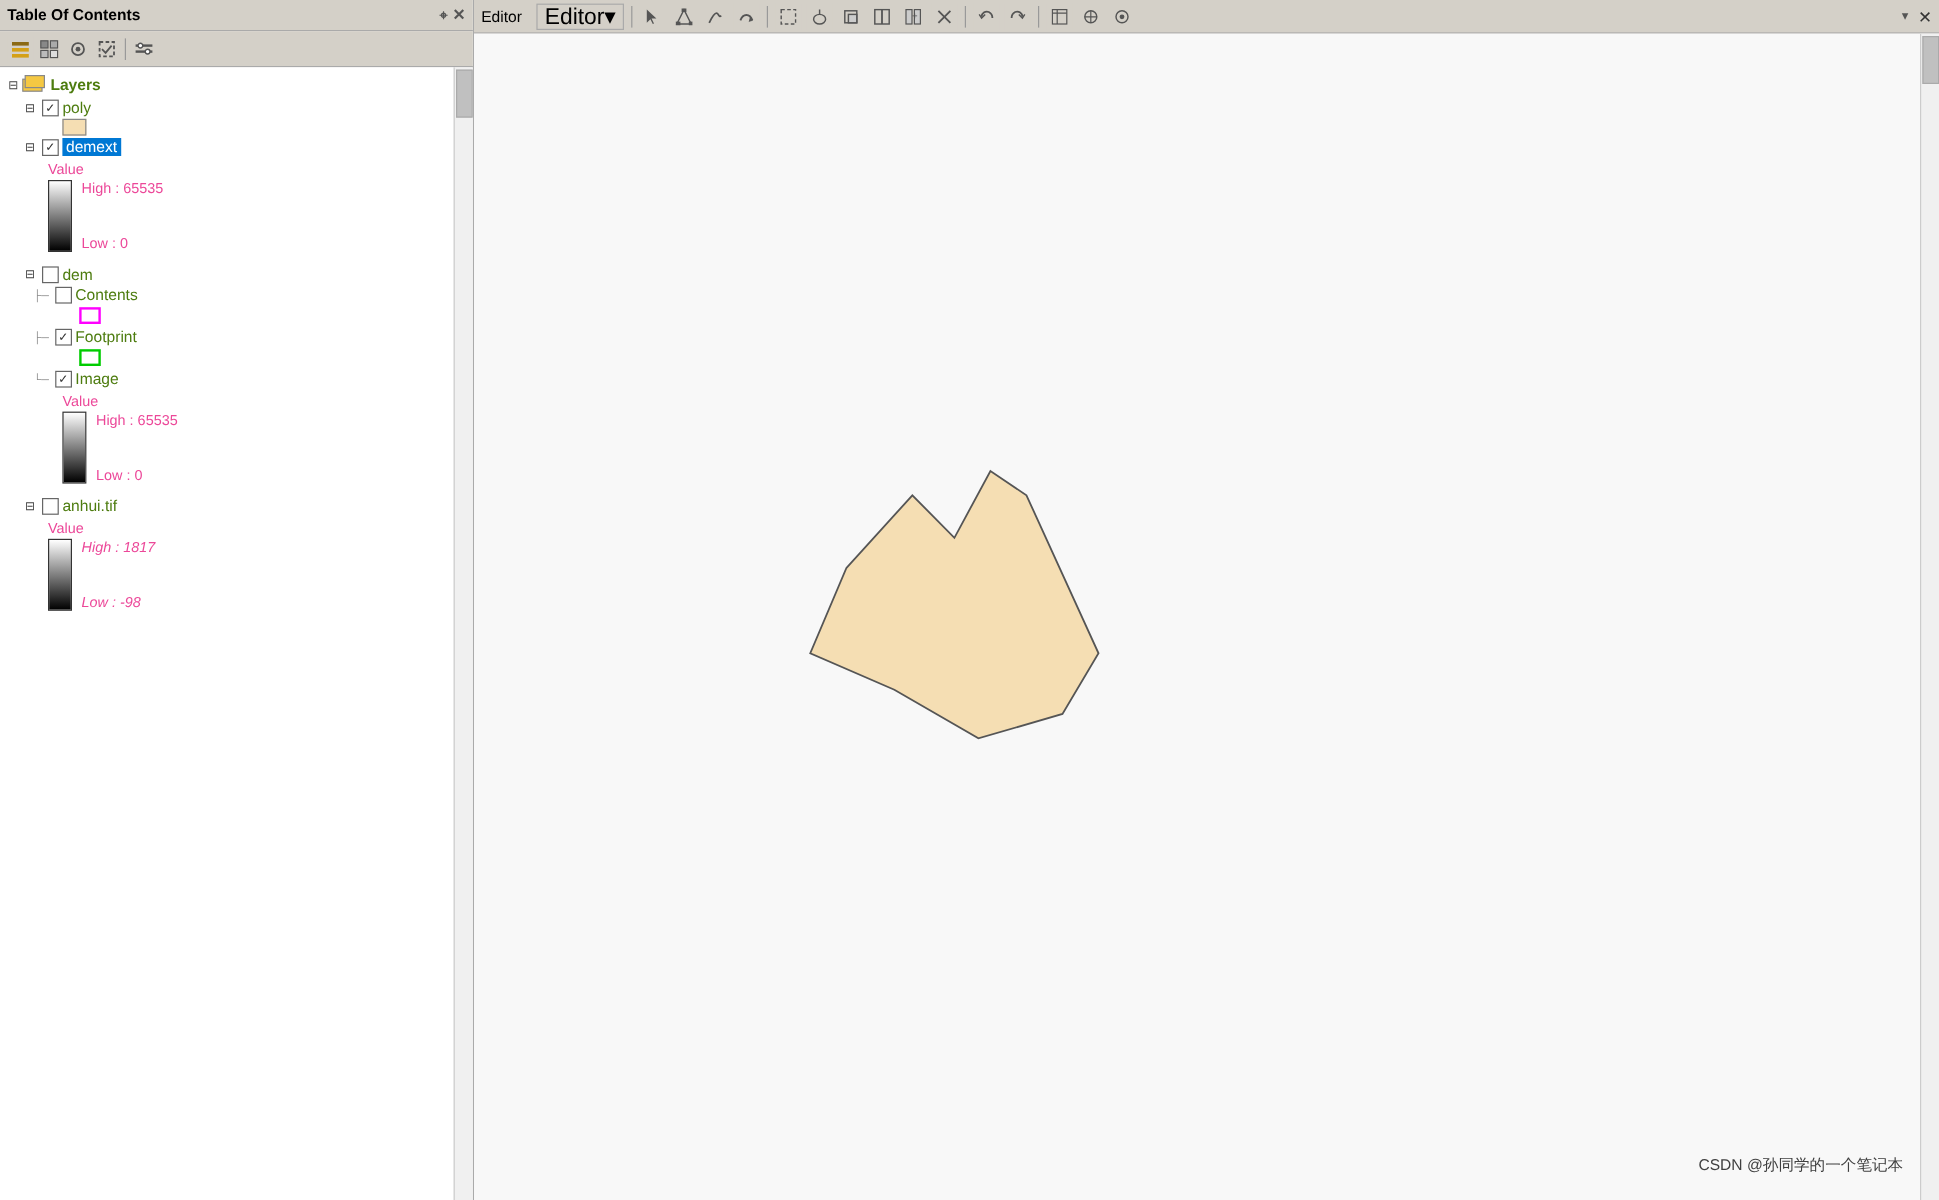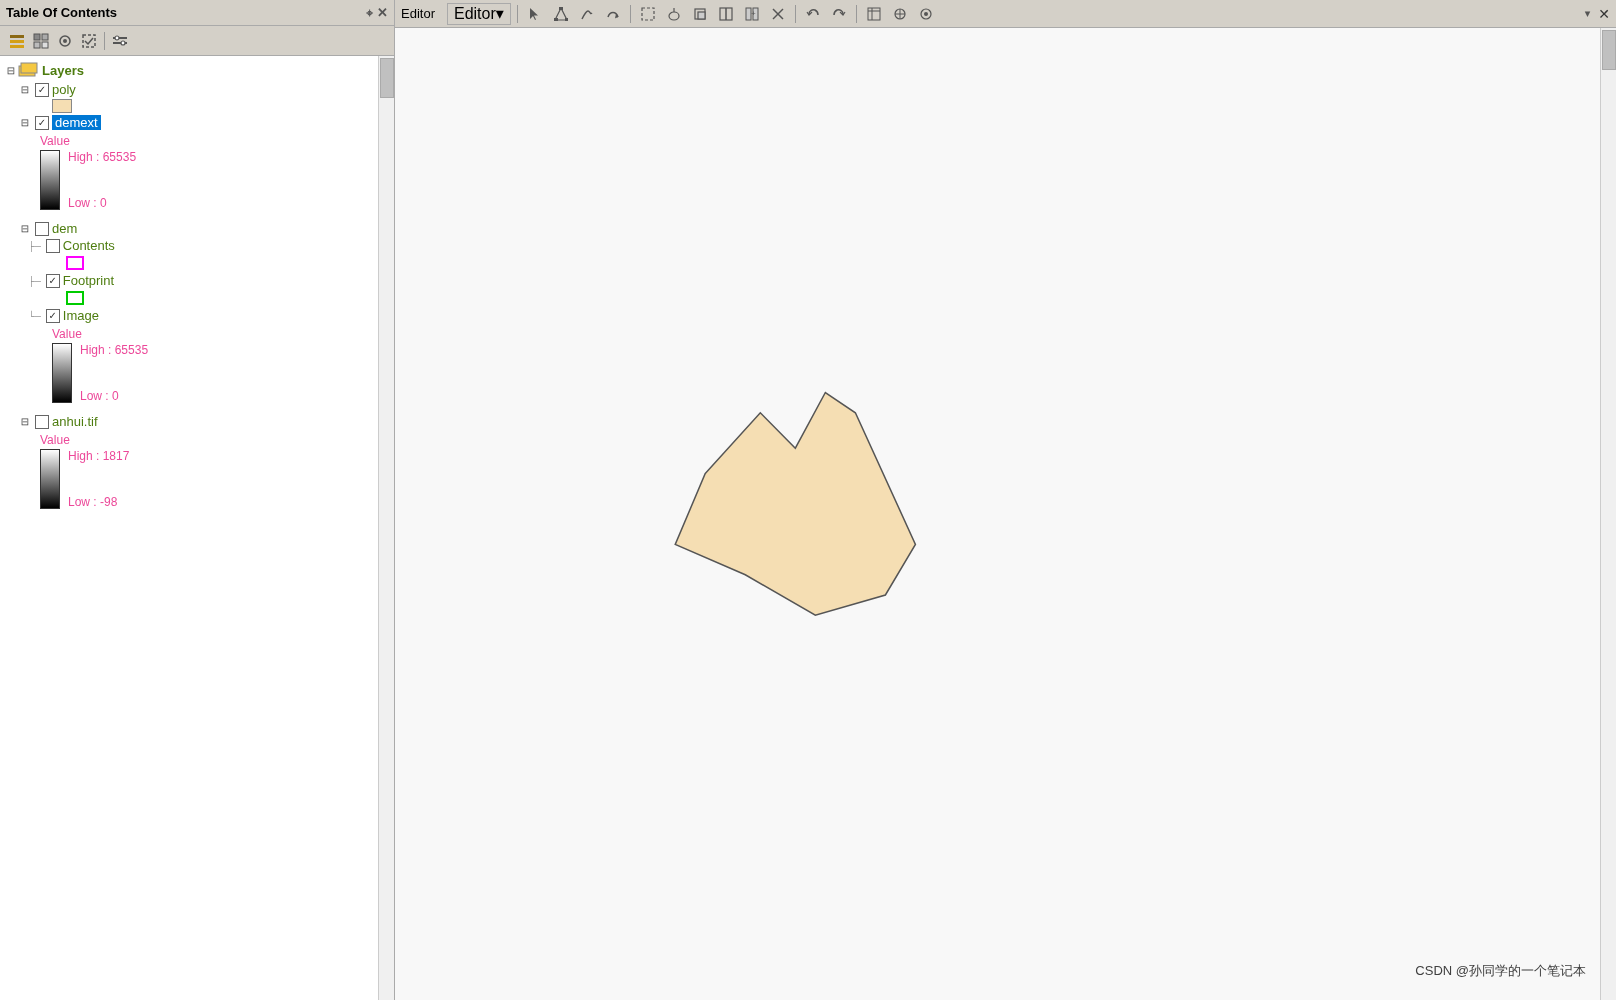--- a/index.html
+++ b/index.html
@@ -230,21 +230,21 @@
       font-size: 13px;
     }
 
     .editor-dropdown-btn {
       display: flex;
       align-items: center;
       background: #d4d0c8;
       border: 1px solid #aaa;
       padding: 2px 6px;
       cursor: pointer;
-      font-size: 16px;
+      font-size: 19px;
       height: 22px;
       justify-content: center;
     }
 
     .editor-separator {
       width: 1px;
       height: 18px;
       background: #999;
       margin: 0 2px;
     }
@@ -454,21 +454,21 @@
           <span class="expand-icon">⊟</span>
           <span class="checkbox"></span>
           <span class="layer-label">anhui.tif</span>
         </div>
 
         <div style="padding-left:40px; margin:2px 0;">
           <span class="legend-label">Value</span>
         </div>
         <div style="display:flex; align-items:flex-start; padding-left:40px; margin-bottom:2px;">
           <div class="gradient-swatch"></div>
-          <div style="display:flex;flex-direction:column;justify-content:space-between;height:60px;padding-left:4px;">
+          <div style="display:flex;flex-direction:column;justify-content:space-between;height:60px;padding-left:4px;font-style:italic;">
             <span class="legend-label">High : 1817</span>
             <span class="legend-label">Low : -98</span>
           </div>
         </div>
 
       </div>
 
       <div class="toc-scrollbar">
         <div class="scrollbar-thumb"></div>
       </div>

